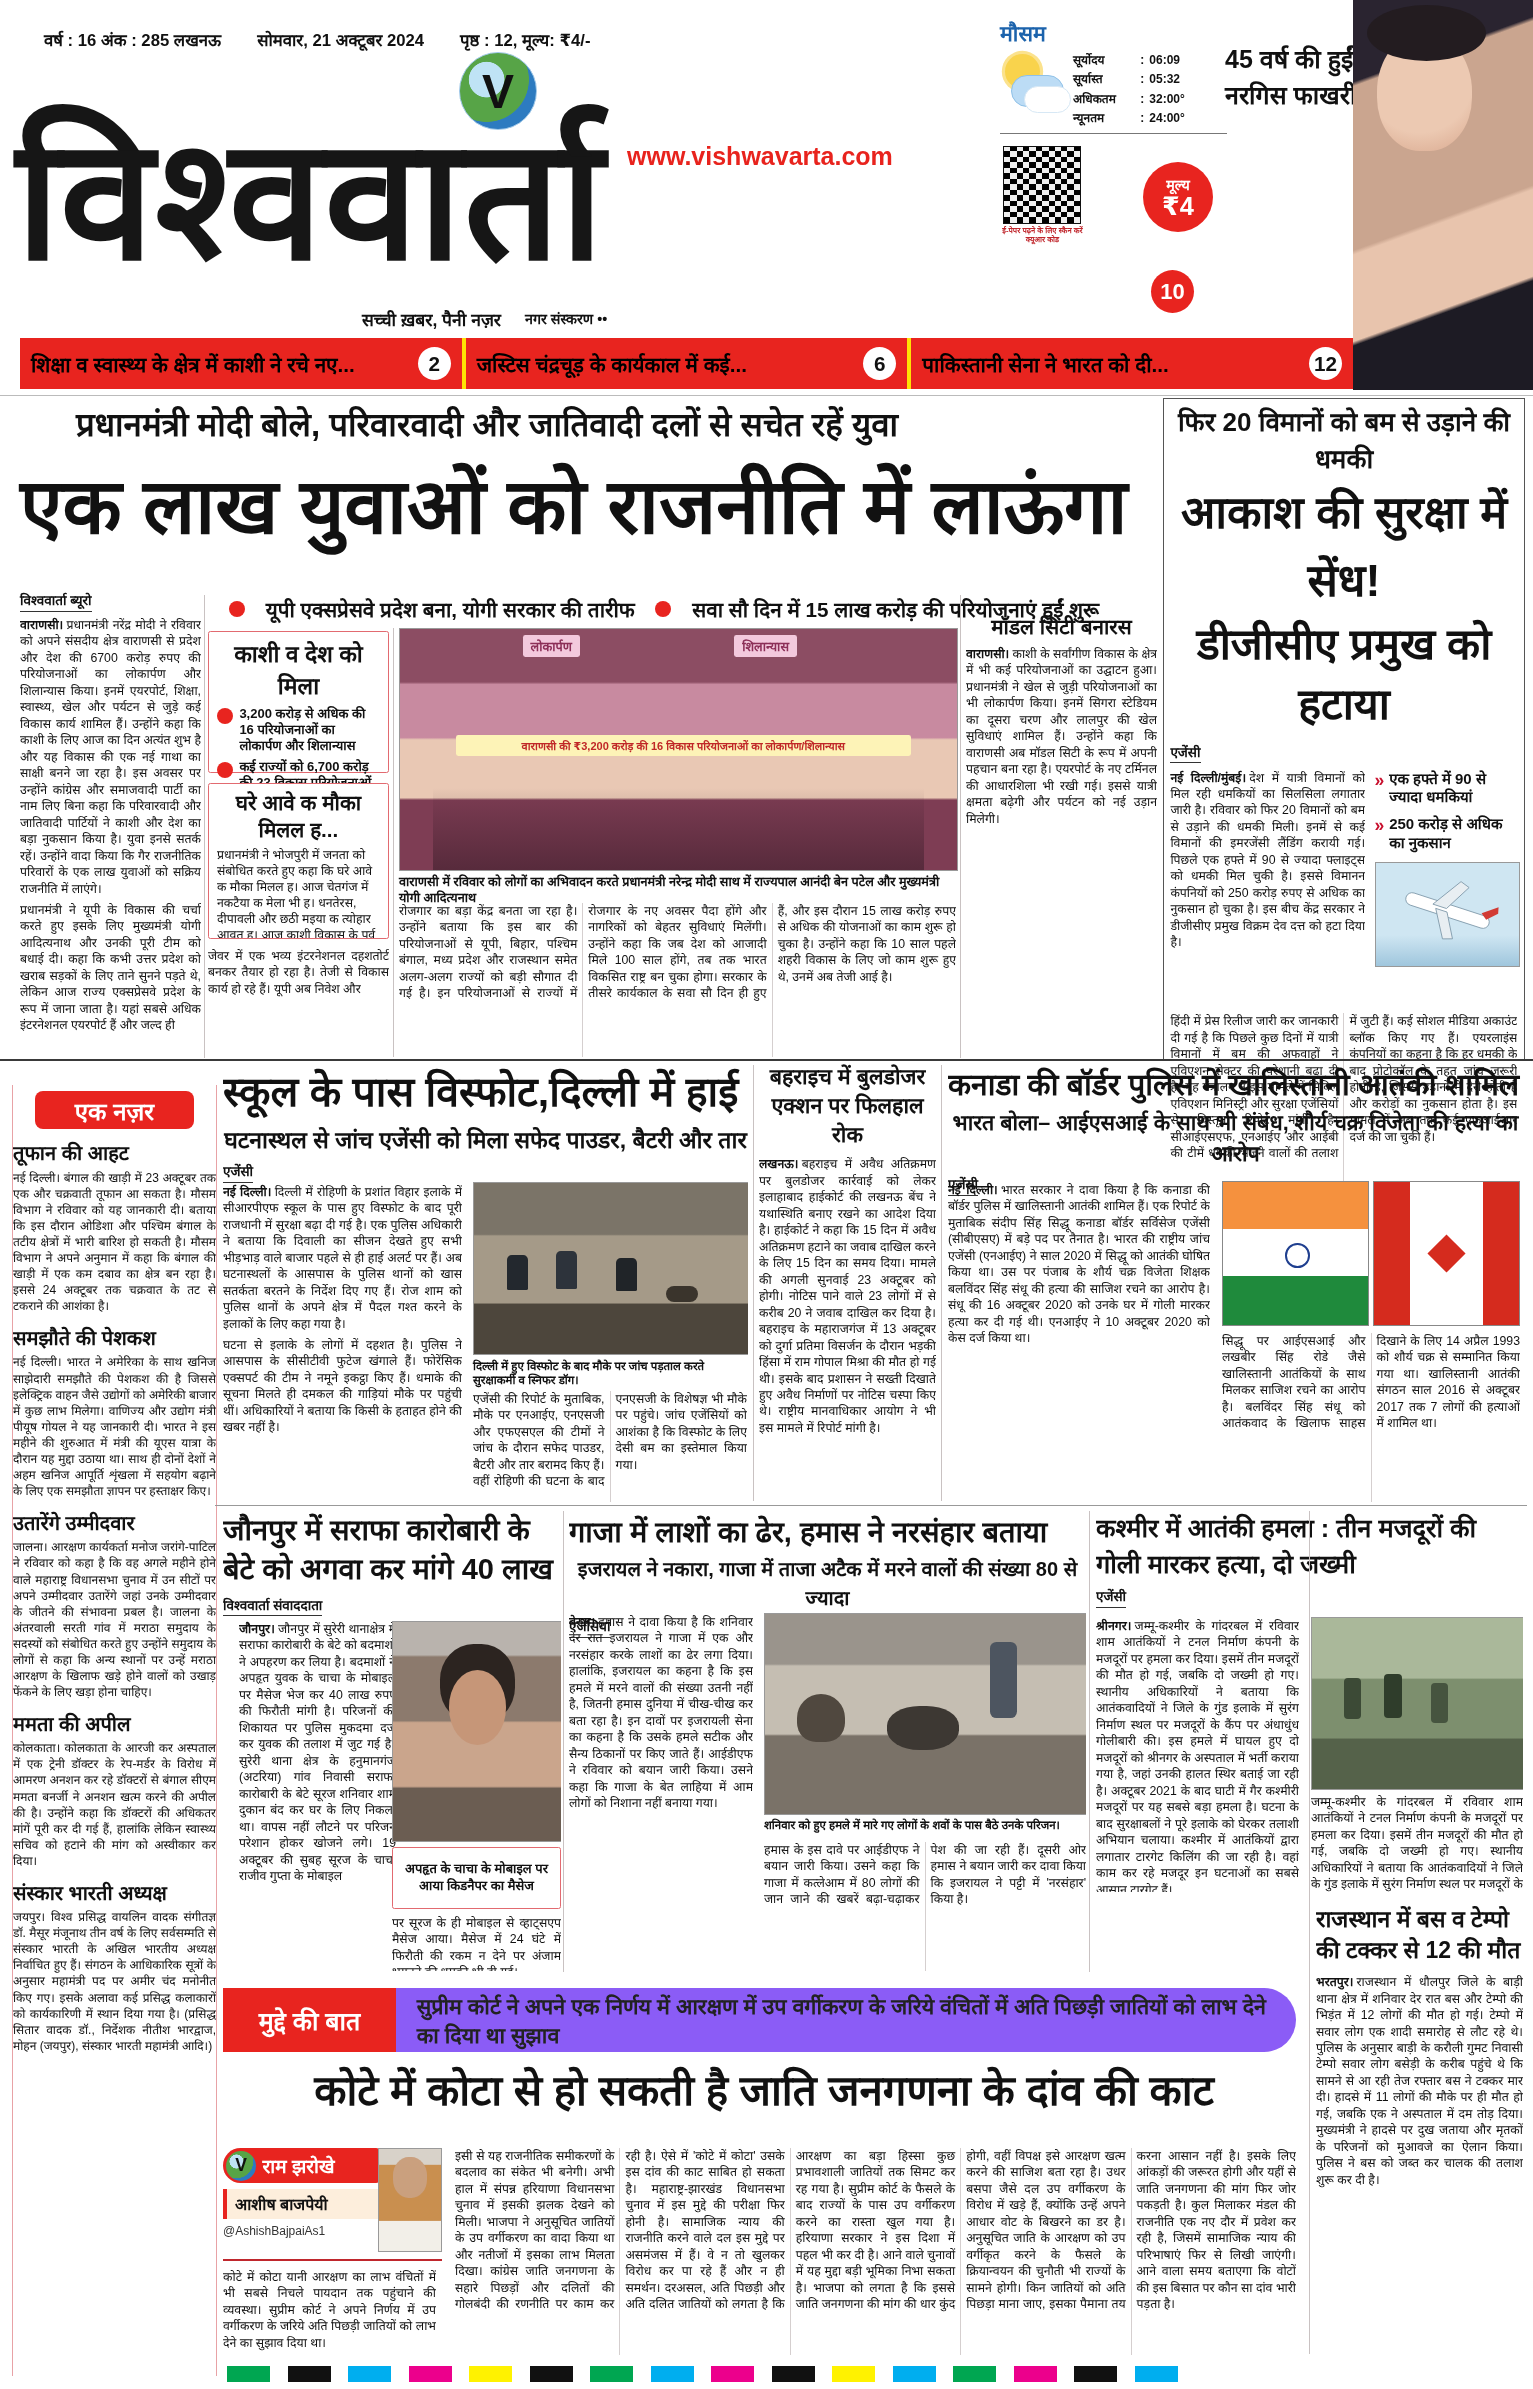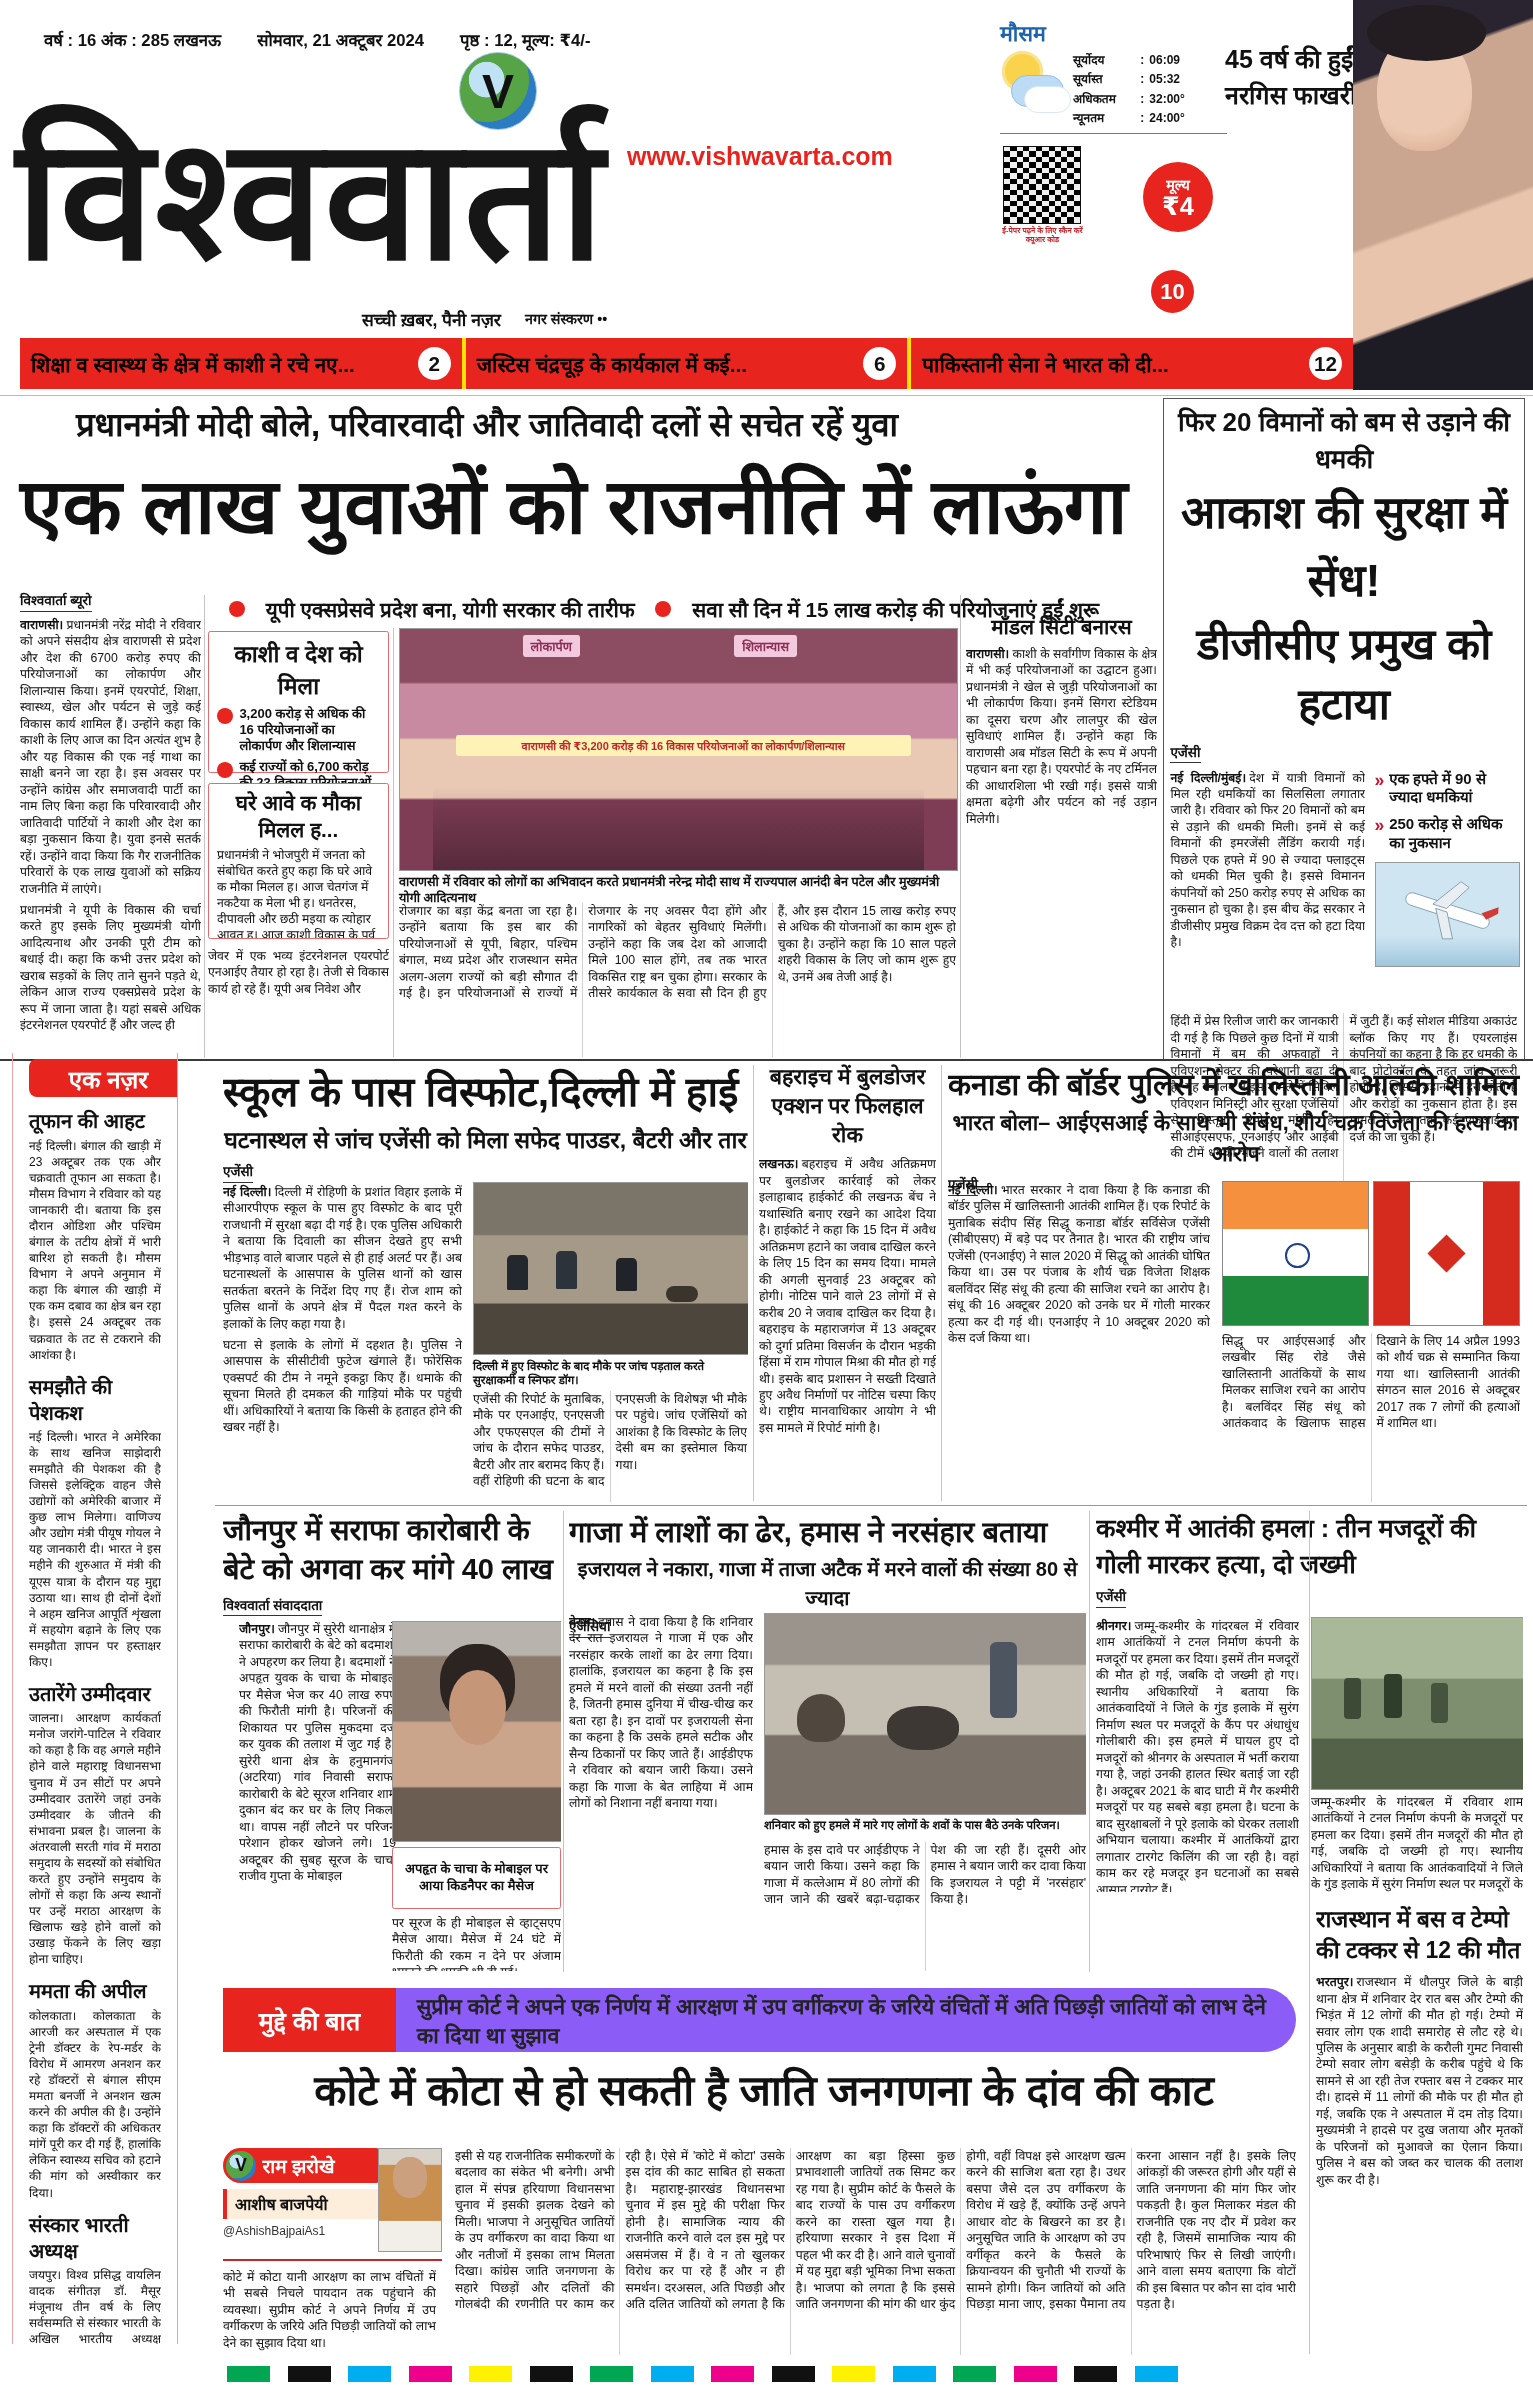--- a/index.html
+++ b/index.html
@@ -146,21 +146,21 @@
     </div>
   <div style="display:flex;gap:6.4px;margin-top:4.8px;">
       <span class="dot" style="margin-top:2.4px;"></span>
     <span style="font-size:13px;font-weight:600;line-height:1.25;">कई राज्यों को 6,700 करोड़ की 23 विकास परियोजनाओं की मिली सौगात</span>
     </div>
 </div>
 <div class="abs redbox" style="left:208px;top:783px;width:181px;height:156px;padding:6.4px 8px;box-sizing:border-box;overflow:hidden;">
   <div style="font-size:20.7px;font-weight:bold;text-align:center;line-height:1.3;">घरे आवे क मौका मिलल ह...</div>
   <div style="font-size:12.3px;line-height:1.3;margin-top:4px;">प्रधानमंत्री ने भोजपुरी में जनता को संबोधित करते हुए कहा कि घरे आवे क मौका मिलल ह। आज चेतगंज में नकटैया क मेला भी ह। धनतेरस, दीपावली और छठी मइया क त्योहार आवत ह। आज काशी विकास के पर्व क साक्षी बनत ह। आप सबके बहुत बधाई।</div>
 </div>
-<div class="abs bodytxt" style="left:208px;top:948px;width:181px;height:110px;">जेवर में एक भव्य इंटरनेशनल एयरपोर्ट एनआईए तैयार हो रहा है। तेजी से विकास कार्य हो रहे हैं। यूपी अब निवेश और</div>
+<div class="abs bodytxt" style="left:208px;top:948px;width:181px;height:110px;">जेवर में एक भव्य इंटरनेशनल दहशतोर्ट बनकर तैयार हो रहा है। तेजी से विकास कार्य हो रहे हैं। यूपी अब निवेश और</div>
 
 <div class="abs photo" style="left:399px;top:628px;width:557px;height:241px;background:linear-gradient(180deg,#8c4d63 0 22%,#c88aa0 23% 45%,#e9c8b4 46% 70%,#7e3d54 71% 100%);">
   <div style="position:absolute;left:22%;top:6.4px;background:#f3c9dd;color:#8c2f58;font-weight:bold;font-size:12.7px;padding:1.6px 8px;border-radius:2.4px;">लोकार्पण</div>
   <div style="position:absolute;left:60%;top:6.4px;background:#f3c9dd;color:#8c2f58;font-weight:bold;font-size:12.7px;padding:1.6px 8px;border-radius:2.4px;">शिलान्यास</div>
   <div style="position:absolute;left:10%;top:44%;width:80%;background:#fdf3b7;color:#c02727;font-weight:bold;font-size:11px;text-align:center;padding:3.2px 4.8px;border-radius:2.4px;">वाराणसी की ₹3,200 करोड़ की 16 विकास परियोजनाओं का लोकार्पण/शिलान्यास</div>
   <div style="position:absolute;left:6%;bottom:0;width:88%;height:34%;background:linear-gradient(180deg,rgba(40,20,30,0) 0,rgba(40,20,30,.45) 100%);"></div>
 </div>
 <div class="abs caption" style="left:399px;top:875px;width:557px;font-size:12.7px;">वाराणसी में रविवार को लोगों का अभिवादन करते प्रधानमंत्री नरेन्द्र मोदी साथ में राज्यपाल आनंदी बेन पटेल और मुख्यमंत्री योगी आदित्यनाथ</div>
 <div class="abs bodytxt cols3" style="left:399px;top:903px;width:557px;height:154px;">रोजगार का बड़ा केंद्र बनता जा रहा है। उन्होंने बताया कि इस बार की परियोजनाओं से यूपी, बिहार, पश्चिम बंगाल, मध्य प्रदेश और राजस्थान समेत अलग-अलग राज्यों को बड़ी सौगात दी गई है। इन परियोजनाओं से राज्यों में रोजगार के नए अवसर पैदा होंगे और नागरिकों को बेहतर सुविधाएं मिलेंगी। उन्होंने कहा कि जब देश को आजादी मिले 100 साल होंगे, तब तक भारत विकसित राष्ट्र बन चुका होगा। सरकार के तीसरे कार्यकाल के सवा सौ दिन ही हुए हैं, और इस दौरान 15 लाख करोड़ रुपए से अधिक की योजनाओं का काम शुरू हो चुका है। उन्होंने कहा कि 10 साल पहले शहरी विकास के लिए जो काम शुरू हुए थे, उनमें अब तेजी आई है।</div>
 
@@ -201,21 +201,21 @@
           </g>
         </svg>
       </div>
     </div>
   </div>
   <div class="bodytxt cols2" style="width:347px;height:270px;margin-top:4.8px;">हिंदी में प्रेस रिलीज जारी कर जानकारी दी गई है कि पिछले कुछ दिनों में यात्री विमानों में बम की अफवाहों ने एविएशन सेक्टर की परेशानी बढ़ा दी है। गृह मंत्रालय ने इस मामले में सिविल एविएशन मिनिस्ट्री और सुरक्षा एजेंसियों से विस्तृत रिपोर्ट मांगी है। सीआईएसएफ, एनआईए और आईबी की टीमें धमकी भेजने वालों की तलाश में जुटी हैं। कई सोशल मीडिया अकाउंट ब्लॉक किए गए हैं। एयरलाइंस कंपनियों का कहना है कि हर धमकी के बाद प्रोटोकॉल के तहत जांच जरूरी होती है, जिससे उड़ानों में देरी होती है और करोड़ों का नुकसान होता है। इस मामले में अब तक कई एफआईआर दर्ज की जा चुकी हैं।</div>
 </div>
 
 <div class="abs hrule" style="left:0;top:1059px;width:1533px;"></div>
 
-<div class="abs" style="left:12px;top:1053px;width:166px;height:1291px;border-left:0.8px solid #e8a2a6;border-right:0.8px solid #e8a2a6;padding:0 16px;box-sizing:border-box;overflow:hidden;">
+<div class="abs" style="left:12px;top:1085px;width:205px;height:1291px;border-left:0.8px solid #e8a2a6;border-right:0.8px solid #e8a2a6;padding:0 0;box-sizing:border-box;overflow:hidden;">
   <div style="margin:6.4px auto 1.6px auto;width:159px;height:38px;background:#e8241f;border-radius:8px;color:#fff;font-size:24px;font-weight:bold;display:flex;align-items:center;justify-content:center;">एक नज़र</div>
 
   <div>
     <div class="sb-title">तूफान की आहट</div>
     <div class="bodytxt" style="font-size:12px;">नई दिल्ली। बंगाल की खाड़ी में 23 अक्टूबर तक एक और चक्रवाती तूफान आ सकता है। मौसम विभाग ने रविवार को यह जानकारी दी। बताया कि इस दौरान ओडिशा और पश्चिम बंगाल के तटीय क्षेत्रों में भारी बारिश हो सकती है। मौसम विभाग ने अपने अनुमान में कहा कि बंगाल की खाड़ी में एक कम दबाव का क्षेत्र बन रहा है। इससे 24 अक्टूबर तक चक्रवात के तट से टकराने की आशंका है।</div>
   </div>
   <div>
     <div class="sb-title">समझौते की पेशकश</div>
     <div class="bodytxt" style="font-size:12px;">नई दिल्ली। भारत ने अमेरिका के साथ खनिज साझेदारी समझौते की पेशकश की है जिससे इलेक्ट्रिक वाहन जैसे उद्योगों को अमेरिकी बाजार में कुछ लाभ मिलेगा। वाणिज्य और उद्योग मंत्री पीयूष गोयल ने यह जानकारी दी। भारत ने इस महीने की शुरुआत में मंत्री की यूएस यात्रा के दौरान यह मुद्दा उठाया था। साथ ही दोनों देशों ने अहम खनिज आपूर्ति शृंखला में सहयोग बढ़ाने के लिए एक समझौता ज्ञापन पर हस्ताक्षर किए।</div>
   </div>

